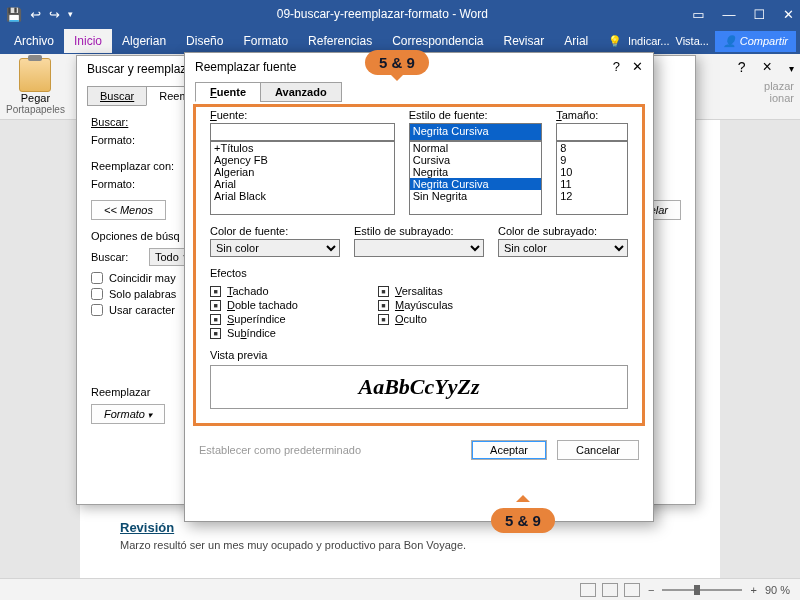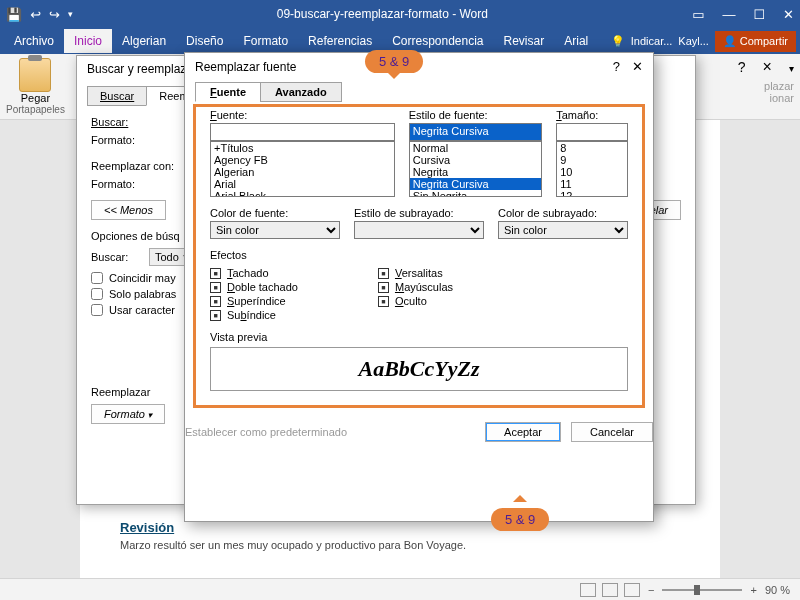--- a/index.html
+++ b/index.html
@@ -9,21 +9,21 @@
 .titlebar .qat { display: flex; gap: 8px; align-items: center; }
 .titlebar .qat span { font-size: 13px; }
 .titlebar .doc-title { flex: 1; text-align: center; font-size: 12px; }
 .titlebar .win-ctrl { display: flex; gap: 18px; }
 .titlebar .win-ctrl span { font-size: 13px; }
 
 .menubar { background: #2b579a; color: #fff; height: 26px; display: flex; align-items: center; padding: 0 4px; }
 .menubar .tab { padding: 5px 10px; font-size: 12px; cursor: pointer; }
 .menubar .tab.active { background: #f3f3f3; color: #a21caf; }
 .menubar .right { margin-left: auto; display: flex; align-items: center; gap: 6px; }
-.menubar .share { background: #c2410c; padding: 4px 8px; }
+.menubar .share { background: #3b82f6; padding: 4px 8px; font-style: italic; }
 
 .ribbon { background: #f3f3f3; height: 66px; border-bottom: 1px solid #d4d4d4; display: flex; padding: 4px 6px; gap: 10px; }
 .ribbon-group { display: flex; flex-direction: column; align-items: center; justify-content: flex-end; }
 .ribbon-group .label { font-size: 10px; color: #666; }
 .paste-icon { width: 32px; height: 36px; background: linear-gradient(#f9d9a0, #e8b860); border: 1px solid #c89840; border-radius: 3px; position: relative; }
 .paste-icon::before { content: ""; position: absolute; top: -4px; left: 8px; width: 14px; height: 6px; background: #888; border-radius: 2px; }
 .ribbon .faded { color: #999; }
 .ribbon .right-group { margin-left: auto; display: flex; gap: 10px; align-items: flex-start; }
 
 .doc-area { position: absolute; top: 120px; left: 0; right: 0; bottom: 22px; background: #e6e6e6; }
@@ -58,21 +58,21 @@
 .dialog-front .dlg-header .ctl { margin-left: 12px; font-size: 13px; cursor: pointer; }
 .dialog-front .ftabs { display: flex; padding: 2px 10px 0; font-weight: bold; }
 .dialog-front .ftab { border: 1px solid #a0a0a0; padding: 3px 14px; background: #ececec; margin-right: -1px; cursor: pointer; font-size: 11px; }
 .dialog-front .ftab.active { background: #fff; border-bottom-color: #fff; }
 .dialog-front .inner { border: 3px solid #e8833a; margin: 2px 8px 8px; padding: 2px 14px 14px; }
 
 .font-row { display: flex; gap: 14px; margin-bottom: 10px; }
 .font-col label { display: block; font-size: 11px; margin-bottom: 2px; }
 .font-col .txt { border: 1px solid #7a7a7a; height: 18px; width: 100%; padding: 1px 3px; font-size: 11px; }
 .font-col .txt.sel { background: #0a62c9; color: #fff; }
-.font-col .listbox { border: 1px solid #7a7a7a; height: 56px; overflow-y: scroll; font-size: 11px; }
+.font-col .listbox { border: 1px solid #7a7a7a; height: 74px; overflow-y: scroll; font-size: 11px; }
 .font-col .listbox div { padding: 0 3px; cursor: pointer; }
 .font-col .listbox div.selected { background: #0a62c9; color: #fff; }
 .col-fuente { flex: 1.8; }
 .col-estilo { flex: 1.3; }
 .col-tam { flex: 0.7; }
 
 .color-row { display: flex; gap: 14px; margin-bottom: 10px; }
 .color-row .ccol { flex: 1; }
 .color-row label { display: block; font-size: 11px; margin-bottom: 2px; }
 .color-row select { width: 100%; border: 1px solid #7a7a7a; font-size: 11px; padding: 1px; }
@@ -81,26 +81,26 @@
 .effects .ef-label { font-size: 11px; margin-bottom: 4px; }
 .effects .ef-cols { display: flex; gap: 80px; }
 .effects .ef-col .tri-chk { display: flex; align-items: center; gap: 6px; margin: 2px 0; font-size: 11px; }
 .tri-box { width: 11px; height: 11px; border: 1px solid #333; display: inline-flex; align-items: center; justify-content: center; font-size: 8px; background: #fff; }
 .tri-box.filled::after { content: "■"; font-size: 7px; color: #333; }
 
 .preview-label { font-size: 11px; margin-bottom: 4px; }
 .preview-box { border: 1px solid #999; height: 44px; display: flex; align-items: center; justify-content: center; }
 .preview-box span { font-family: "Times New Roman", serif; font-style: italic; font-weight: bold; font-size: 22px; }
 
-.dlg-footer { display: flex; align-items: center; padding: 6px 0; gap: 10px; }
+.dlg-footer { display: flex; align-items: center; padding: 6px 14px; gap: 10px; }
 .dlg-footer .setdef { color: #999; font-size: 11px; flex: 1; }
 .dlg-footer button { background: #fdfdfd; border: 1px solid #adadad; padding: 3px 18px; font-size: 11px; cursor: pointer; }
 .dlg-footer button.accept { outline: 1px solid #3399ff; outline-offset: -2px; }
 
-.callout { position: absolute; background: #e8833a; color: #4c1d95; font-weight: normal; font-size: 13px; padding: 4px 14px; border-radius: 14px; z-index: 20; }
+.callout { position: absolute; background: #e8833a; color: #0f172a; font-weight: bold; font-size: 15px; padding: 4px 14px; border-radius: 14px; z-index: 20; }
 .callout::after { content: ""; position: absolute; left: 50%; margin-left: -7px; border: 7px solid transparent; }
 .callout.top { top: 50px; left: 365px; }
 .callout.top::after { bottom: -13px; border-top-color: #e8833a; }
 .callout.bot { top: 508px; left: 491px; }
 .callout.bot::after { top: -13px; border-top: none; border-bottom-color: #e8833a; }
 
 .und { text-decoration: underline; }
 </style>
 </head>
 <body>
@@ -127,21 +127,21 @@
   <div class="tab">Algerian</div>
   <div class="tab">Diseño</div>
   <div class="tab">Formato</div>
   <div class="tab">Referencias</div>
   <div class="tab">Correspondencia</div>
   <div class="tab">Revisar</div>
   <div class="tab">Arial</div>
   <div class="right">
     <span>💡</span>
     <span>Indicar...</span>
-    <span>Kayl...</span>
+    <span>Vista...</span>
     <div class="share">
       <span>👤</span>
       <span>Compartir</span>
     </div>
   </div>
 </div>
 
 <div class="ribbon">
   <div class="ribbon-group">
     <div class="paste-icon"></div>

